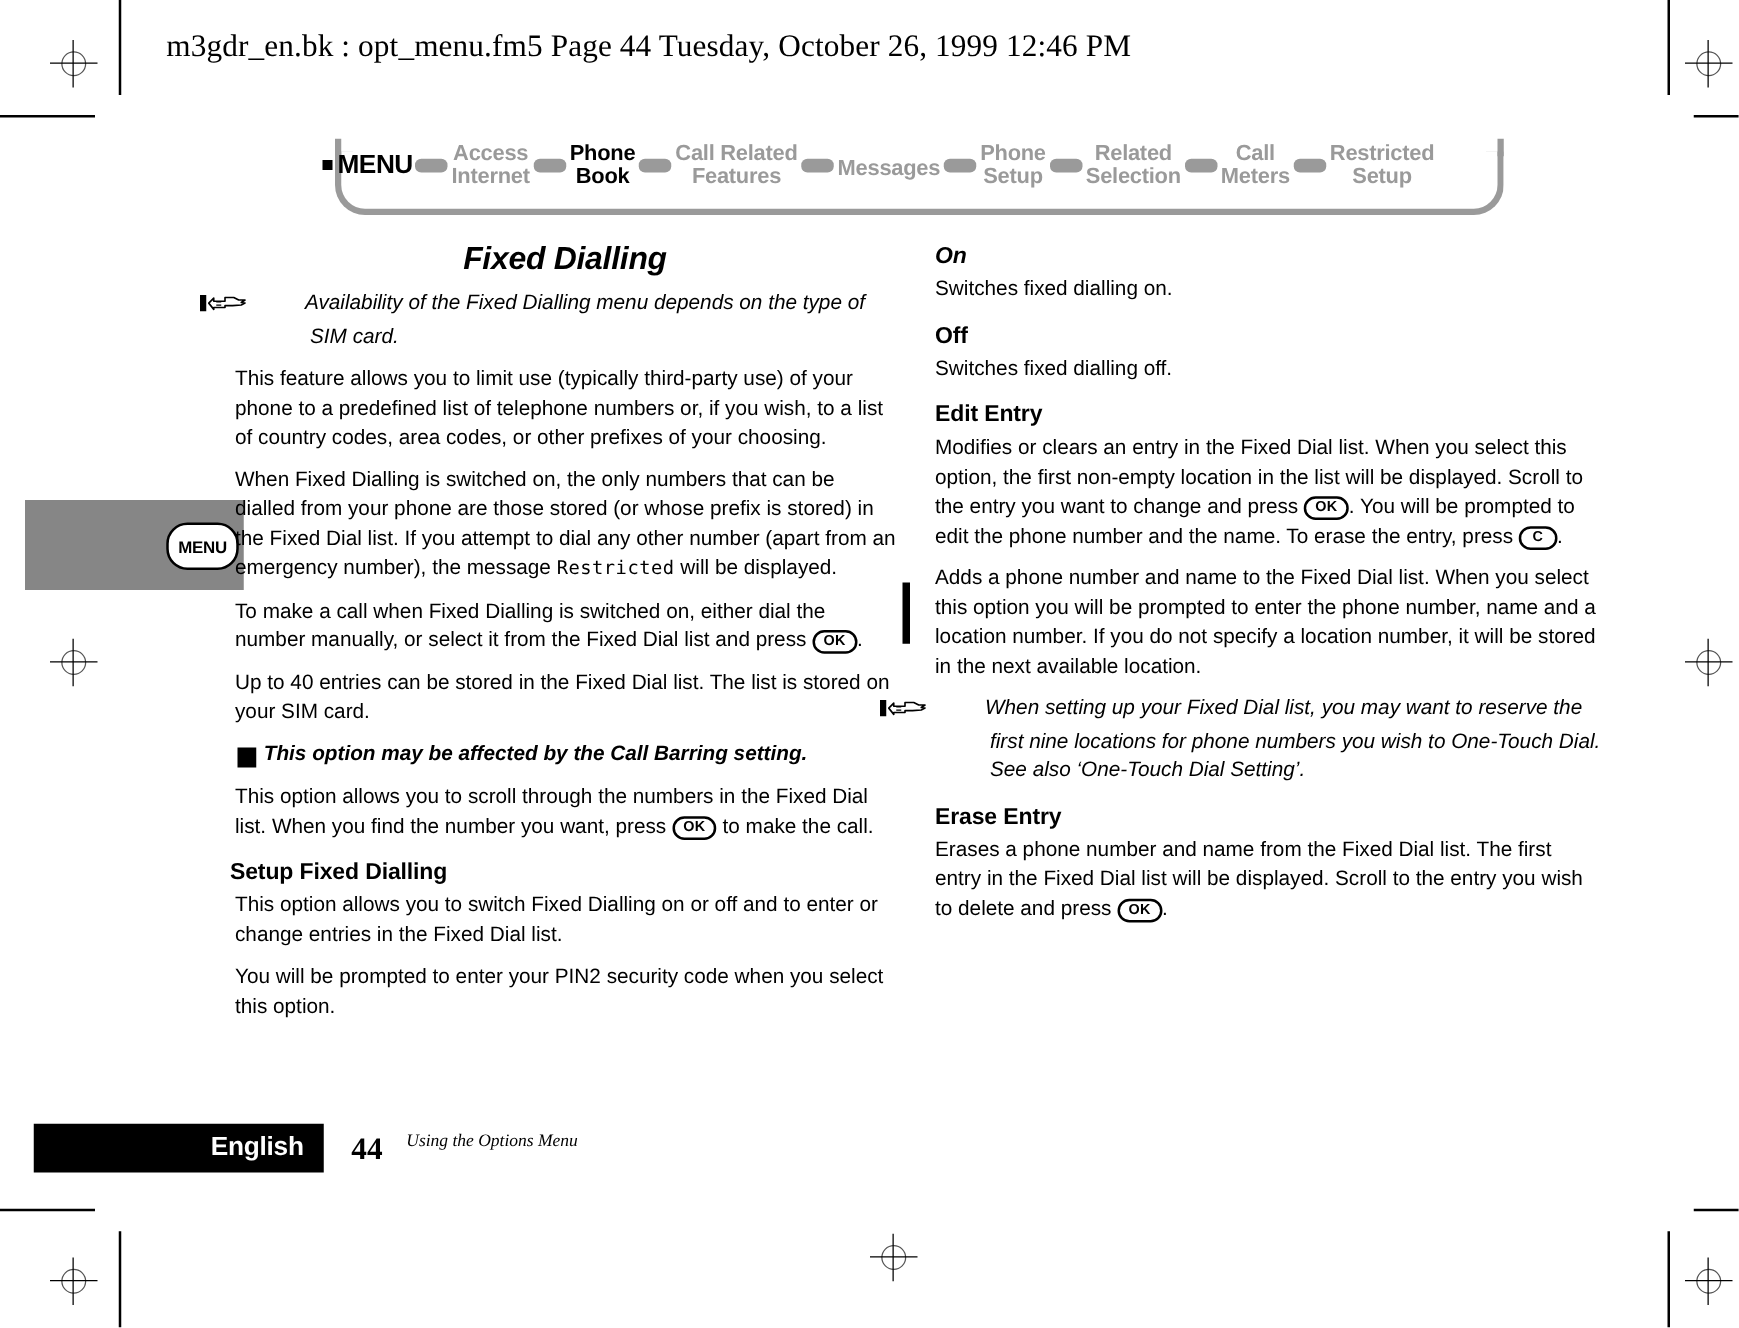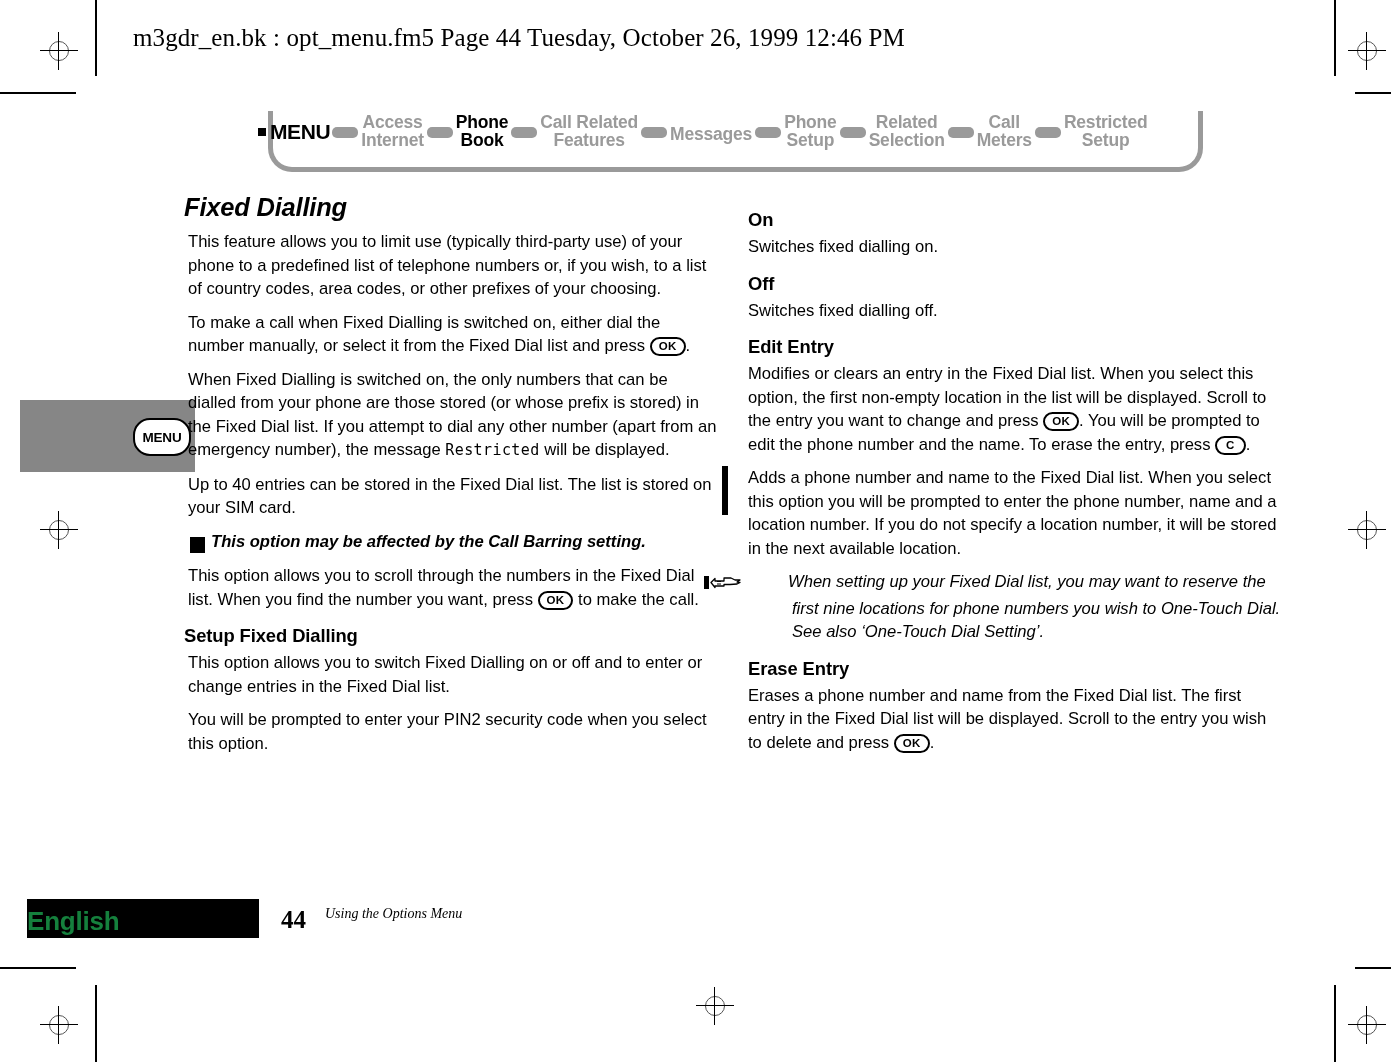--- a/index.html
+++ b/index.html
@@ -57,27 +57,27 @@
   }
 
   
   .col{position:absolute;top:193px;font-size:16.6px;line-height:23.5px;color:#000;}
   .col-left{left:184px;width:536px;}
   .col-right{left:748px;width:534px;}
   .vrule{position:absolute;left:722px;top:466px;width:6px;height:49px;background:#000;}
 
   h1.sect{
     font-size:25.5px;font-weight:bold;font-style:italic;
-    margin:0 0 9px 0;letter-spacing:-.2px;line-height:28px;
+    margin:0 0 9px 0;letter-spacing:-.2px;line-height:28px;text-align:center;
   }
   h2.sub{
     font-size:18.4px;font-weight:bold;margin:14px 0 4px 0;
     line-height:22px;letter-spacing:-.1px;
   }
-  h2.sub.first{margin-top:16px;}
+  h2.sub.first{margin-top:0;font-style:italic;}
   p{margin:0 0 10px 0;}
   .indent{margin-left:4px;}
   .note{
     font-style:italic;margin-left:20px;padding-left:44px;
     text-indent:-44px;margin-bottom:11px;
   }
   .note .ptr{font-style:normal;display:inline-block;width:40px;vertical-align:-3px;}
   .warn{
     font-weight:bold;font-style:italic;margin-left:6px;
     padding-left:25px;text-indent:-25px;margin-bottom:11px;
@@ -93,22 +93,22 @@
   .key{
     display:inline-block;border:2px solid #000;border-radius:10px;
     padding:0 7px;font-size:11.5px;font-weight:bold;line-height:15px;
     vertical-align:1px;letter-spacing:.3px;
   }
   .key.wide{padding:0 9px;}
 
   
   .footbar{position:absolute;left:27px;top:899px;width:232px;height:39px;background:#000;}
   .footbar span{
-    display:block;color:#15803d;font-size:26px;font-weight:bold;
-    padding:7px 16px 0 0;letter-spacing:-.2px;
+    display:block;color:#ffffff;font-size:21px;font-weight:bold;
+    text-align:right;padding:7px 16px 0 0;letter-spacing:-.2px;
   }
   .footnum{
     position:absolute;left:281px;top:906px;
     font-family:"Liberation Serif", serif;font-weight:bold;font-size:25px;color:#000;
   }
   .foottitle{
     position:absolute;left:325px;top:906px;
     font-family:"Liberation Serif", serif;font-style:italic;font-size:14px;color:#000;
   }
 </style>
@@ -222,26 +222,35 @@
 <div class="menutab">
   <div class="menukey">MENU</div>
 </div>
 
 <div class="vrule"></div>
 
 <div class="col col-left">
 
   <h1 class="sect">Fixed Dialling</h1>
 
+  <div class="note">
+    <span class="ptr">
+      <svg width="38" height="15" viewBox="0 0 38 15" xmlns="http://www.w3.org/2000/svg">
+        <rect x="0" y="1" width="5" height="13" fill="#000"></rect>
+        <path d="M7 7.5 L11 3.5 L11 6 L20 6 L20 3 L27 3 L31 5 L36 5 L33 7 L36 7.5 L33 9 L26 9.5 L20 9.5 L20 11 L11 11 L11 12.5 Z" fill="none" stroke="#000" stroke-width="1.3" stroke-linejoin="round"></path>
+        <path d="M13 6.5 L17 6.5 M13 9 L17 9" stroke="#000" stroke-width="1"></path>
+      </svg>
+    </span><span>Availability of the Fixed Dialling menu depends on the type of SIM card.</span>
+  </div>
 
   <p class="indent">This feature allows you to limit use (typically third-party use) of your phone to a predefined list of telephone numbers or, if you wish, to a list of country codes, area codes, or other prefixes of your choosing.</p>
 
+  <p class="indent"><span>When Fixed Dialling is switched on, the only numbers that can be dialled from your phone are those stored (or whose prefix is stored) in the Fixed Dial list. If you attempt to dial any other number (apart from an emergency number), the message </span><span class="lcd">Restricted</span><span> will be displayed.</span></p>
+
   <p class="indent"><span>To make a call when Fixed Dialling is switched on, either dial the number manually, or select it from the Fixed Dial list and press </span><span class="key">OK</span><span>.</span></p>
-
-  <p class="indent"><span>When Fixed Dialling is switched on, the only numbers that can be dialled from your phone are those stored (or whose prefix is stored) in the Fixed Dial list. If you attempt to dial any other number (apart from an emergency number), the message </span><span class="lcd">Restricted</span><span> will be displayed.</span></p>
 
   <p class="indent">Up to 40 entries can be stored in the Fixed Dial list. The list is stored on your SIM card.</p>
 
   <div class="warn">
     <span class="bang">!</span><span>This option may be affected by the Call Barring setting.</span>
   </div>
 
   <p class="indent"><span>This option allows you to scroll through the numbers in the Fixed Dial list. When you find the number you want, press </span><span class="key">OK</span><span> to make the call.</span></p>
 
   <h2 class="sub">Setup Fixed Dialling</h2>

